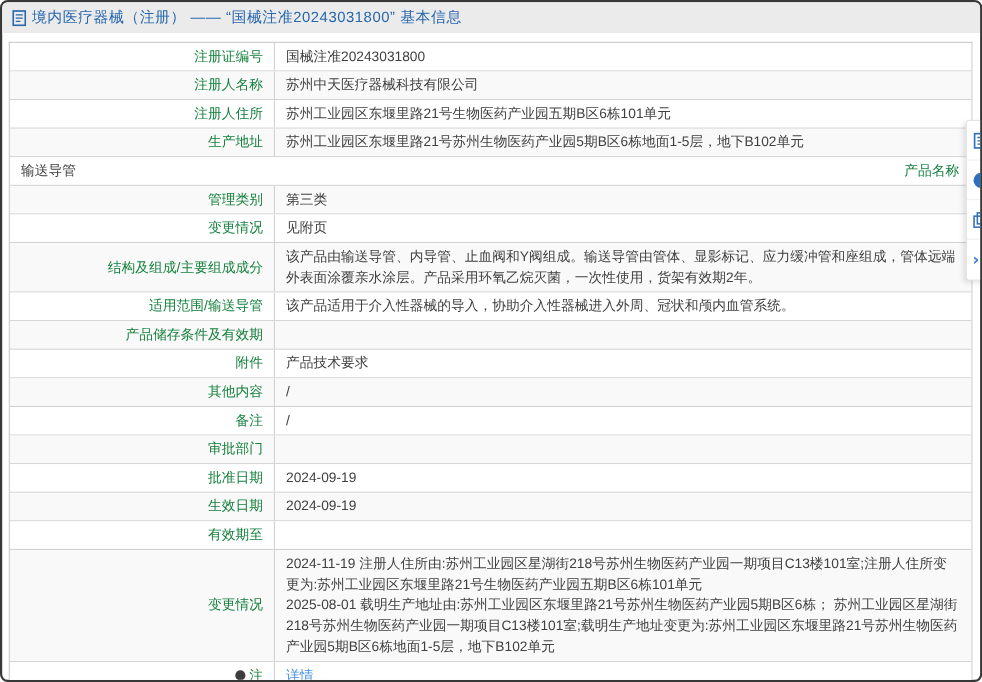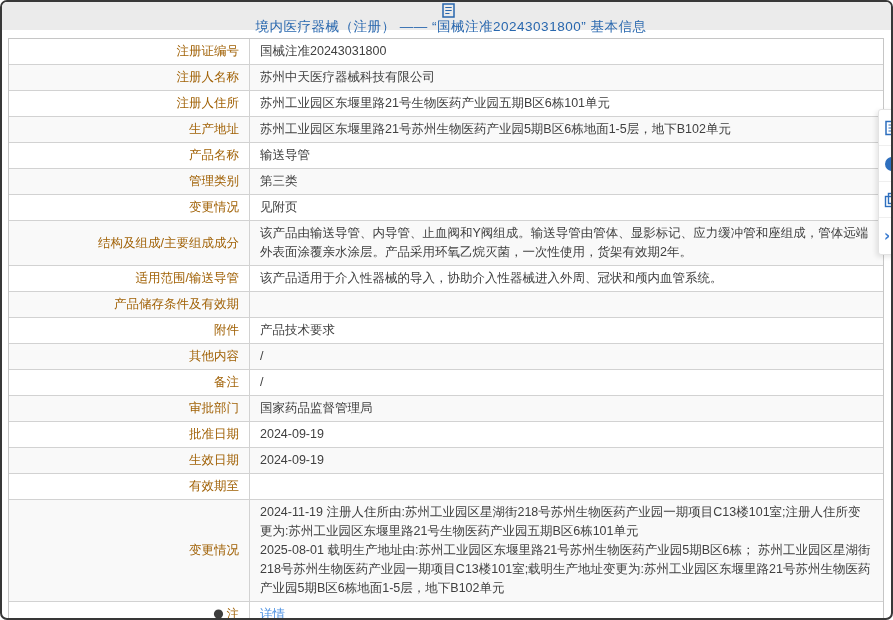--- a/index.html
+++ b/index.html
@@ -18,21 +18,20 @@
     overflow: hidden;
   }
   
   .header {
     position: absolute; top: 0; left: 0; right: 0;
     height: 28px;
     background: #ebebeb;
     display: flex; align-items: center;
     padding-left: 9px;
     white-space: nowrap;
-    flex-direction: column;
   }
   .header .doc-icon { display: inline-flex; margin-right: 5px; margin-top: 1px; }
   .header .title {
     color: #2867ae;
     font-size: 13.5px;
     letter-spacing: 0.5px;
   }
   
   .table {
     position: absolute;
@@ -50,21 +49,21 @@
     background: #fff;
   }
   .row:last-child { border-bottom: none; }
   .row:nth-child(even) { background: #f9f9f9; }
   .cell { padding: 3px 10px; line-height: 19px; }
   .cell.label {
     width: 241px;
     flex: 0 0 241px;
     text-align: right;
     border-right: 1px solid #d2d2d2;
-    color: #a16207;
+    color: #15803d;
     display: flex; align-items: center; justify-content: flex-end;
     gap: 3px;
   }
   .cell.value {
     flex: 1 1 auto;
     display: flex; align-items: center;
     white-space: pre-line;
     color: #404040;
     word-break: break-all;
   }
@@ -131,24 +130,24 @@
         </div>
         <div class="cell value"><span>苏州工业园区东堰里路21号生物医药产业园五期B区6栋101单元</span></div>
       </div>
       <div class="row">
         <div class="cell label">
           <span>生产地址</span>
         </div>
         <div class="cell value"><span>苏州工业园区东堰里路21号苏州生物医药产业园5期B区6栋地面1-5层，地下B102单元</span></div>
       </div>
       <div class="row">
+        <div class="cell value"><span>输送导管</span></div>
         <div class="cell label">
           <span>产品名称</span>
         </div>
-        <div class="cell value"><span>输送导管</span></div>
       </div>
       <div class="row">
         <div class="cell label">
           <span>管理类别</span>
         </div>
         <div class="cell value"><span>第三类</span></div>
       </div>
       <div class="row">
         <div class="cell label">
           <span>变更情况</span>
@@ -188,21 +187,20 @@
       <div class="row">
         <div class="cell label">
           <span>备注</span>
         </div>
         <div class="cell value"><span>/</span></div>
       </div>
       <div class="row">
         <div class="cell label">
           <span>审批部门</span>
         </div>
-        <div class="cell value"><span>国家药品监督管理局</span></div>
       </div>
       <div class="row">
         <div class="cell label">
           <span>批准日期</span>
         </div>
         <div class="cell value"><span>2024-09-19</span></div>
       </div>
       <div class="row">
         <div class="cell label">
           <span>生效日期</span>

